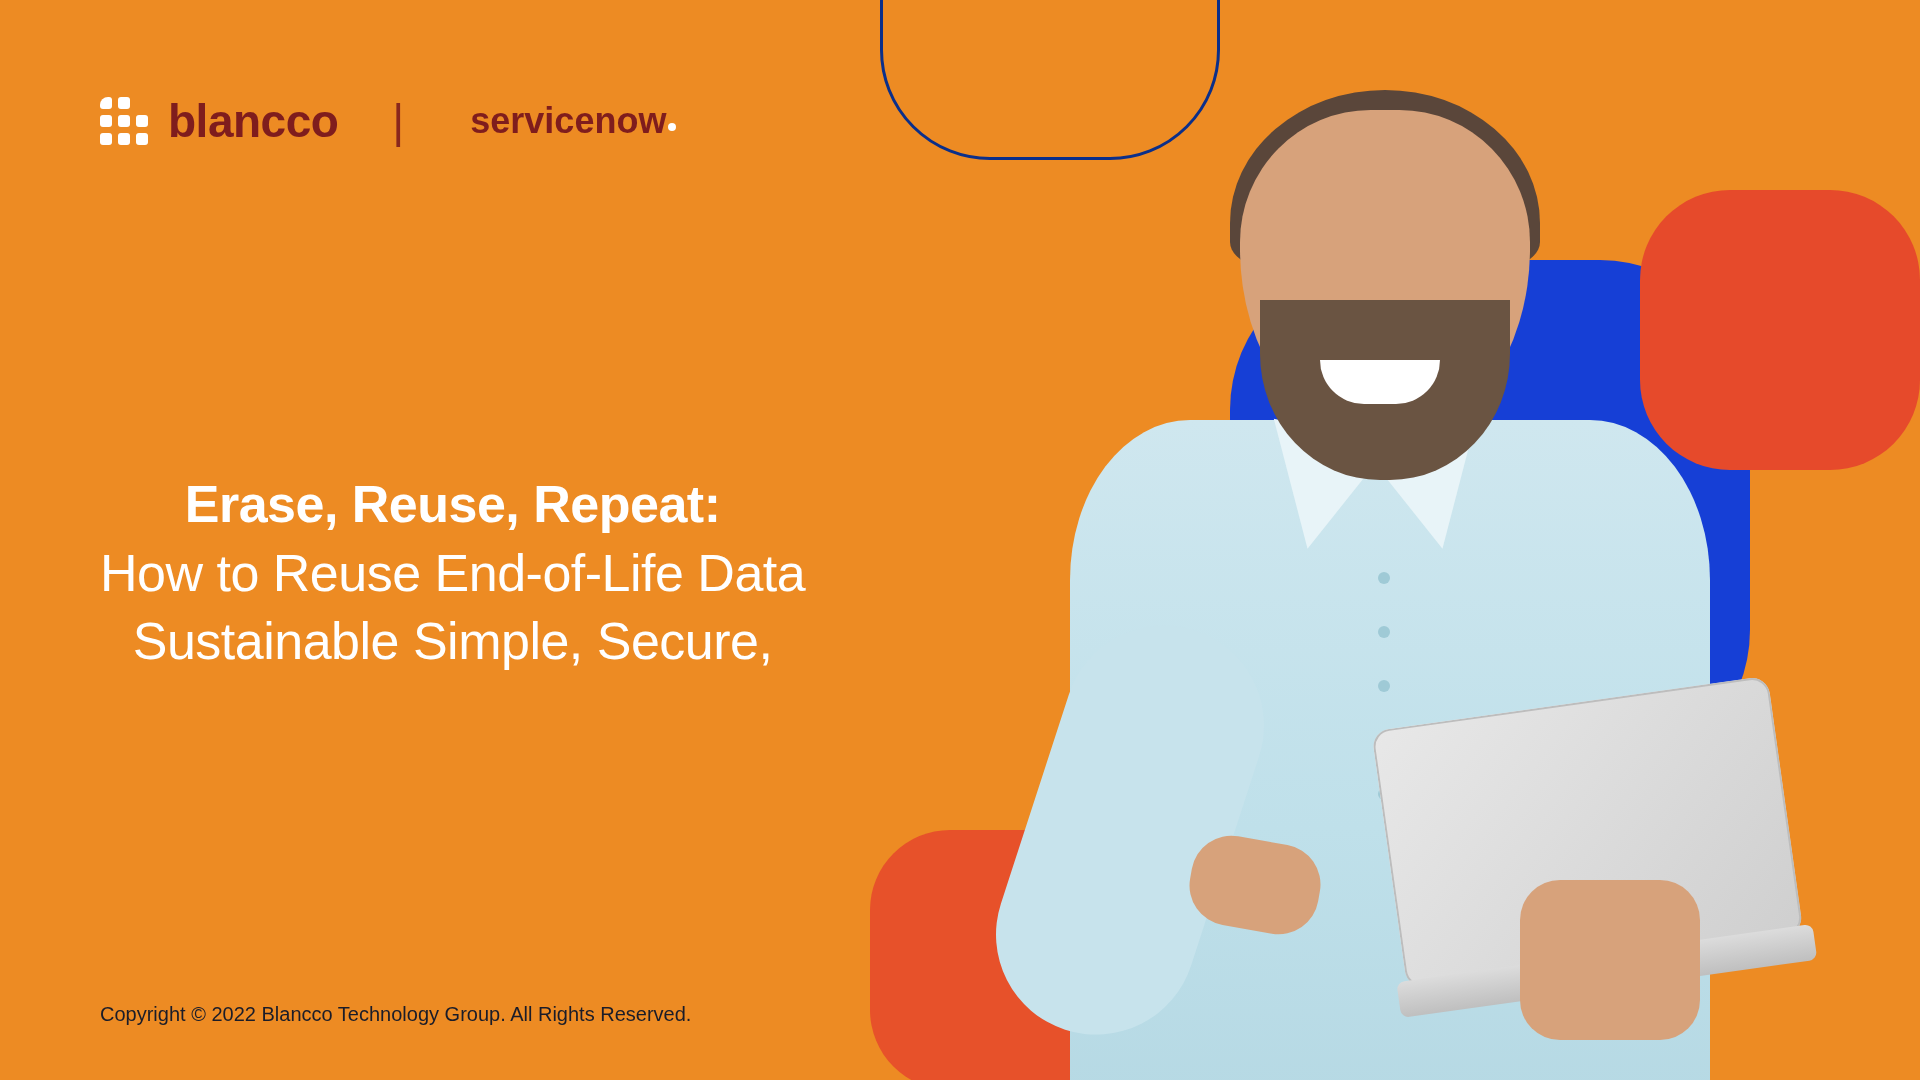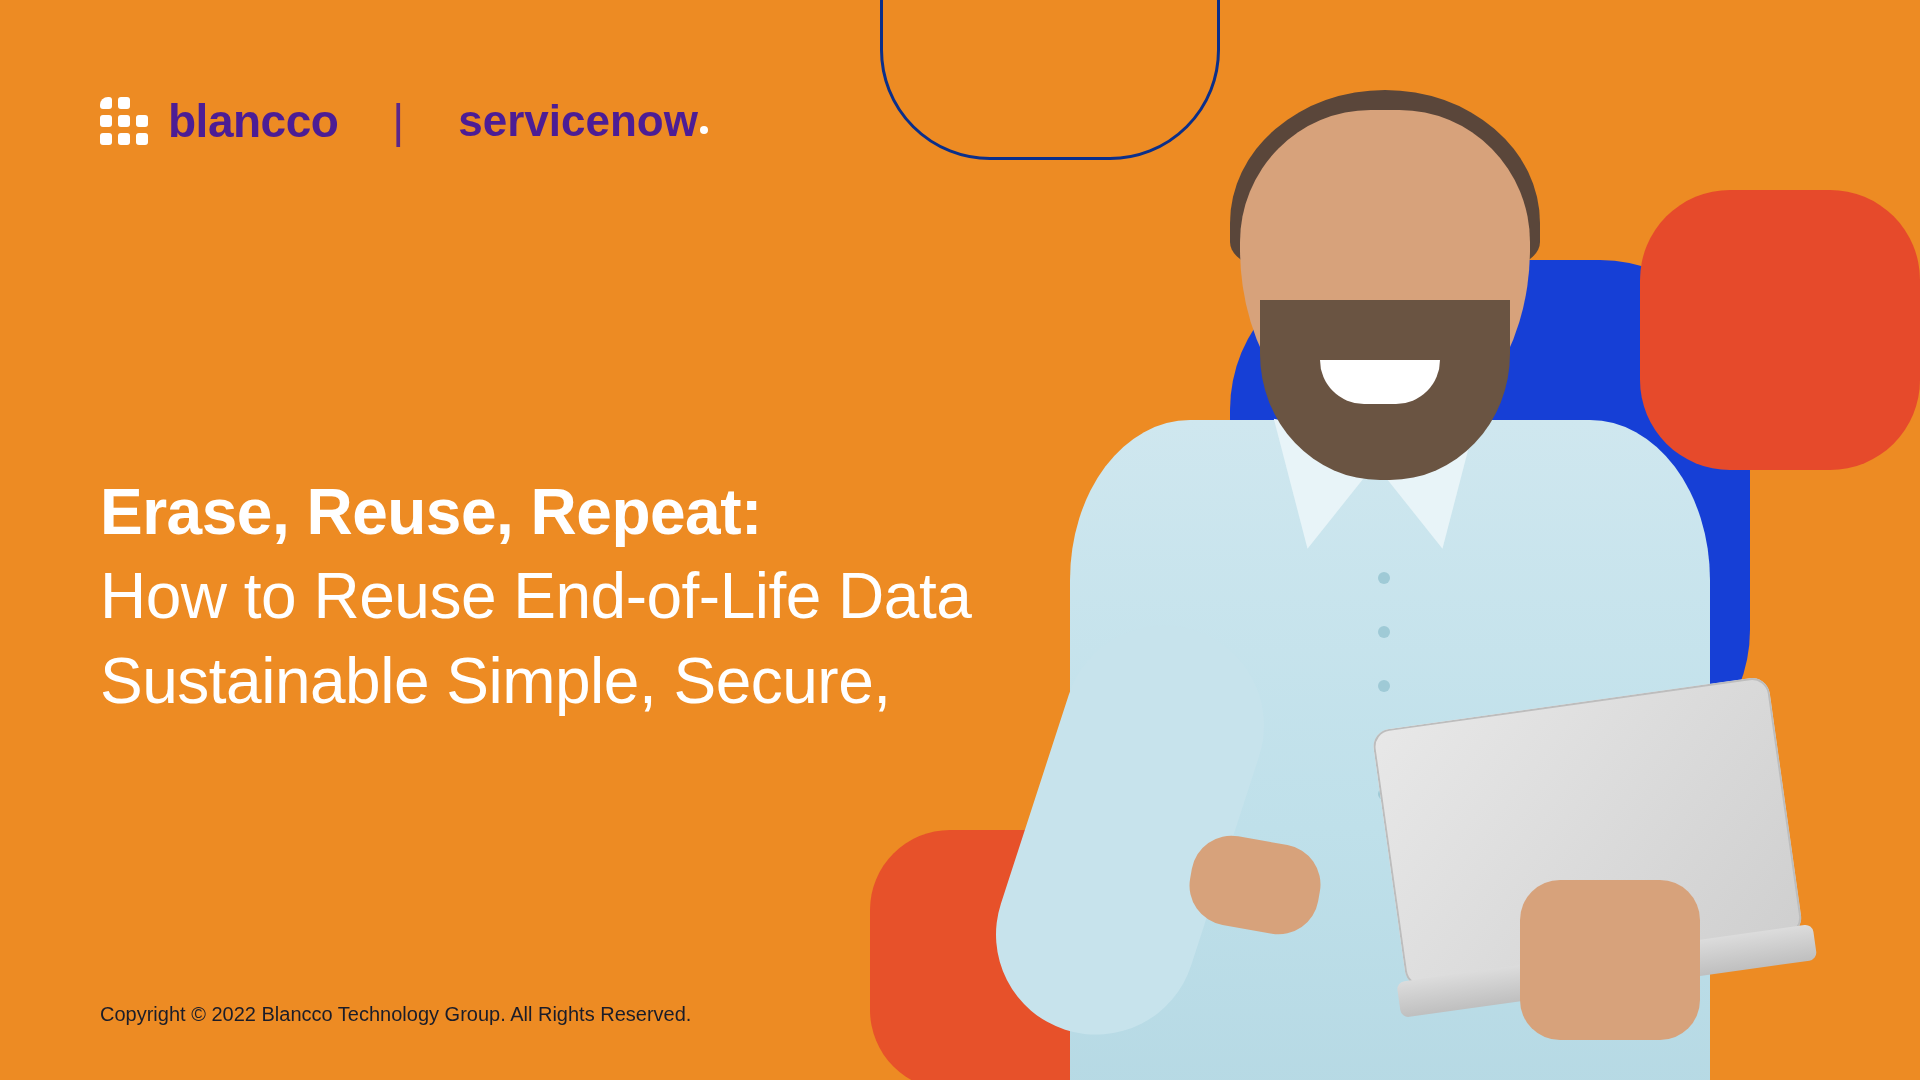--- a/index.html
+++ b/index.html
@@ -23,40 +23,40 @@
     left: 1640px; top: 190px;
   }
   .shape-orange {
     width: 260px; height: 260px; background: #e64a2b; border-radius: 80px;
     left: 870px; top: 830px; opacity: .9;
   }
 
   
   .header {
     position: absolute; left: 100px; top: 94px; display: flex; align-items: center;
-    gap: 54px; color: #4c1d95;
+    gap: 54px; color: #7f1d1d;
   }
   .blancco-logo { display: flex; align-items: center; gap: 20px; }
   .blancco-mark {
     display: grid; grid-template-columns: repeat(3, 12px); grid-template-rows: repeat(3, 12px);
     gap: 6px;
   }
   .blancco-mark span { width: 12px; height: 12px; background: #fff; border-radius: 3px; }
   .blancco-mark span.tl { border-top-left-radius: 8px; }
   .blancco-mark span.tr { border-top-right-radius: 8px; }
   .blancco-mark span.hidden { visibility: hidden; }
   .blancco-word { font-weight: 600; font-size: 46px; letter-spacing: -0.5px; }
   .divider { font-size: 46px; font-weight: 300; opacity: .9; }
-  .servicenow-word { font-weight: 600; font-size: 44px; letter-spacing: 0; }
+  .servicenow-word { font-weight: 600; font-size: 36px; letter-spacing: 0; margin-left: 12px; }
   .servicenow-word .dot { display:inline-block; width:8px; height:8px; background:#fff; border-radius:50%; margin-left:2px; vertical-align: baseline; position: relative; top: -2px; }
 
   
   .title-block {
     position: absolute; left: 100px; top: 470px; color: #fff; max-width: 900px;
-    font-size: 64px; line-height: 1.32; font-weight: 400; letter-spacing: -0.5px;
+    font-size: 52px; line-height: 1.32; font-weight: 400; letter-spacing: -0.5px; text-align: center;
   }
   .title-block .bold-line { font-weight: 800; display: block; }
 
   
   .footer {
     position: absolute; left: 100px; bottom: 54px; color: #0f172a; font-size: 20px;
     font-weight: 400; opacity: .95;
   }
 
   

